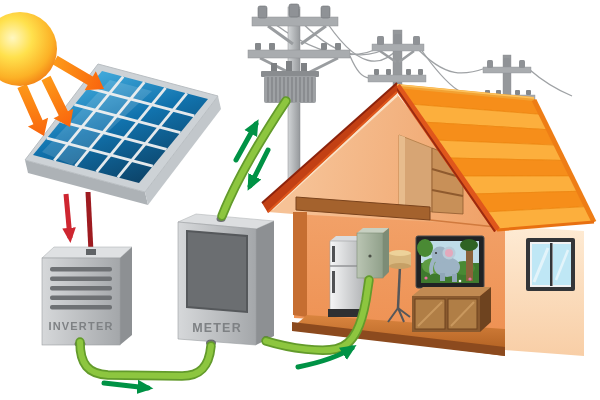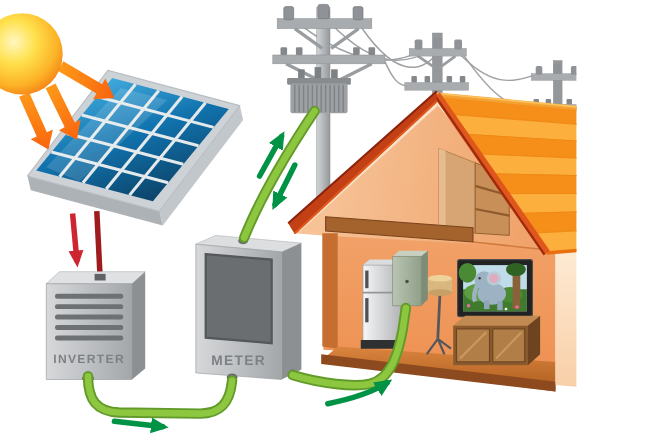--- a/index.html
+++ b/index.html
@@ -1,16 +1,16 @@
 <!DOCTYPE html>
 <html><head>
 <meta charset="utf-8">
 <style>
   html,body{margin:0;padding:0;background:#ffffff;}
-  .stage{width:524px;height:400px;overflow:hidden;position:relative;background:#fff;}
+  .stage{width:600px;height:400px;overflow:hidden;position:relative;background:#fff;}
   svg{display:block;}
   text.device-label{
     font-family:"Liberation Sans",sans-serif;
     font-weight:bold;
     fill:#7E8184;
     letter-spacing:1.2px;
   }
 </style>
 </head>
 <body>

